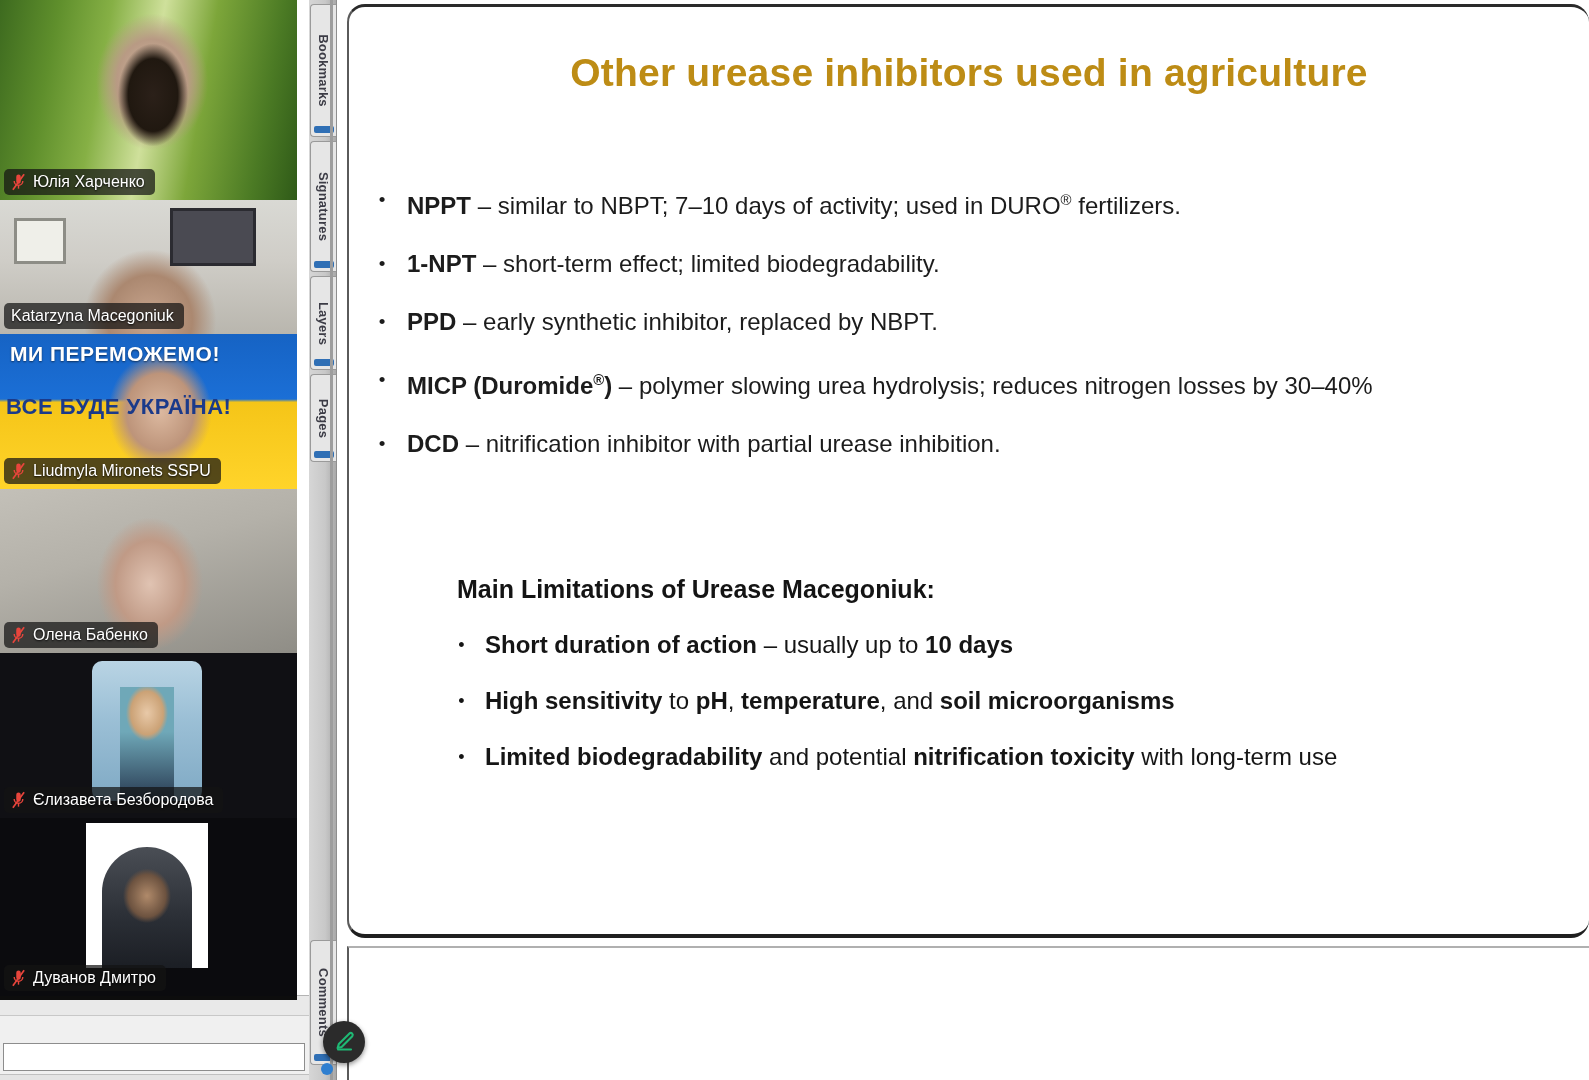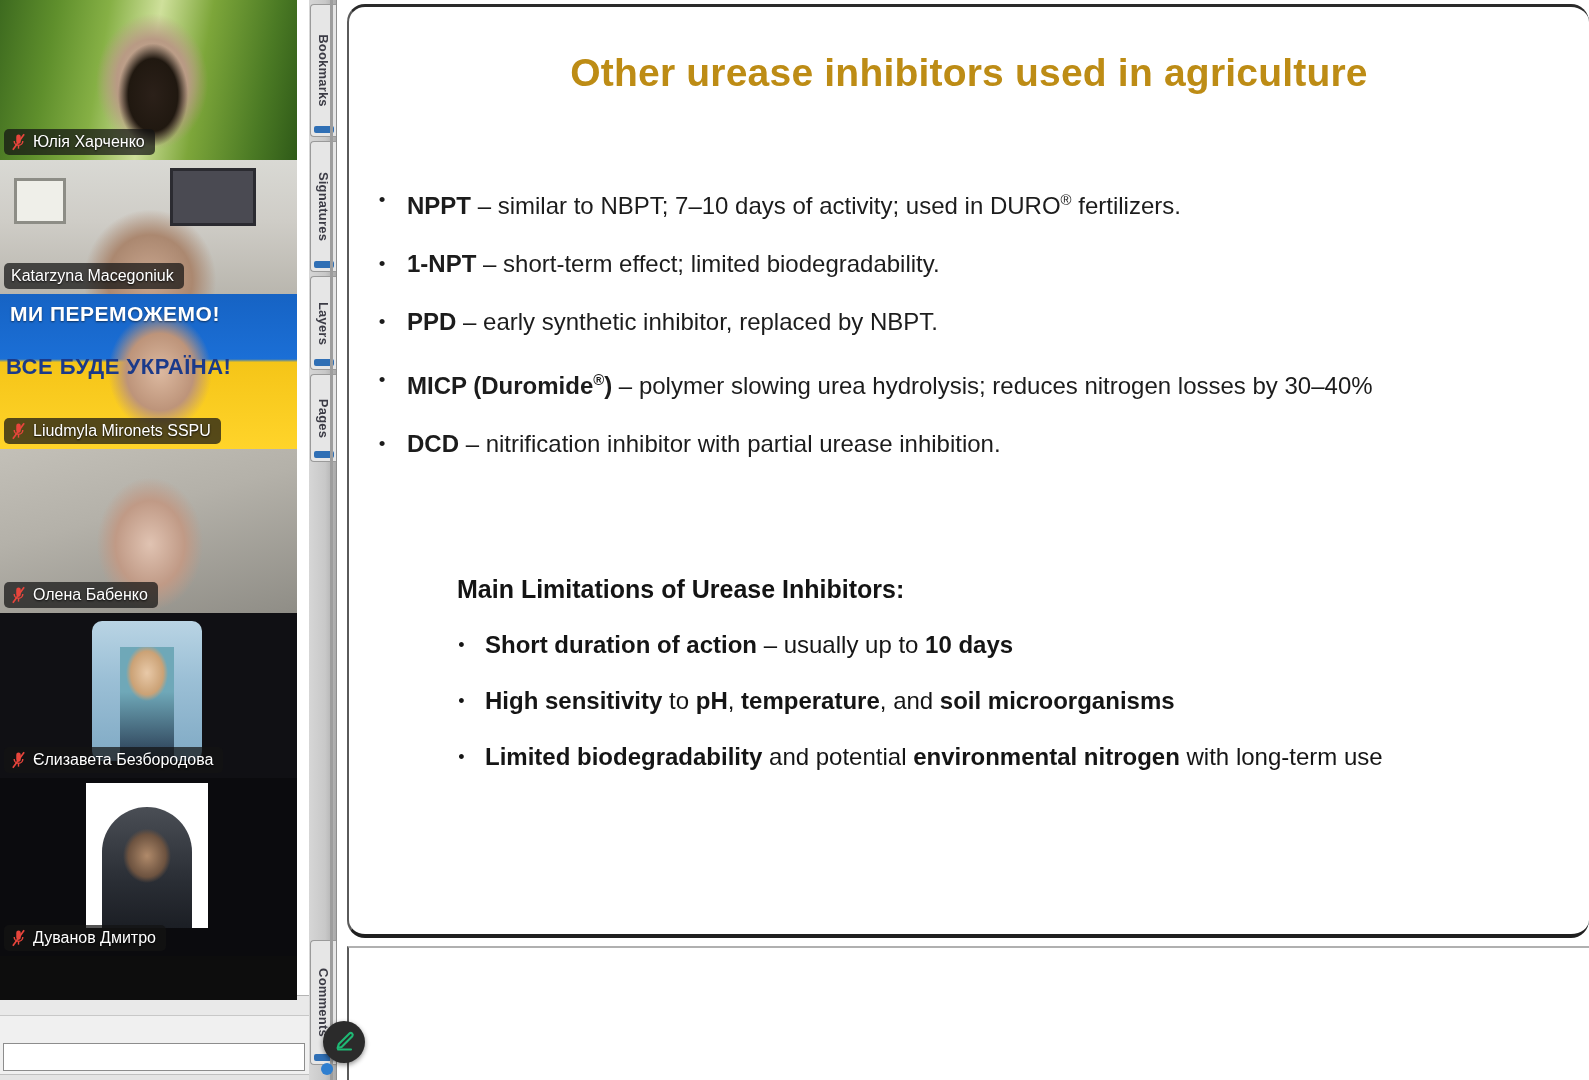--- a/index.html
+++ b/index.html
@@ -215,21 +215,21 @@
 
 <div id="root">
 
   <div class="bg-window">
     <div class="bg-window-strip"></div>
     <div class="bg-window-input"></div>
     <div class="bg-window-foot"></div>
   </div>
 
   <div class="video-rail" id="video-rail">
-      <div class="vtile" style="height: 160px;">
+      <div class="vtile" style="height: 200px;">
         <div class="cam cam-grass"></div>
         <div class="nameplate">
       <svg class="mic-muted" viewBox="0 0 16 19">
   <path d="M8 1.6a2.4 2.4 0 0 1 2.4 2.4v5a2.4 2.4 0 0 1-4.8 0V4A2.4 2.4 0 0 1 8 1.6z" fill="#e8453c"></path>
   <path d="M3.4 8.4a4.6 4.6 0 0 0 9.2 0" fill="none" stroke="#e8453c" stroke-width="1.5"></path>
   <path d="M8 13v3.6" stroke="#e8453c" stroke-width="1.5"></path>
   <path d="M2 17.8 14 1.2" stroke="#e8453c" stroke-width="1.8"></path>
 </svg>
       <span class="nm">Юлія Харченко</span>
     </div>
@@ -347,33 +347,33 @@
             <span class="dot">•</span>
     <span><b>MICP (Duromide<sup>®</sup>)</b> – polymer slowing urea hydrolysis; reduces nitrogen losses by 30–40%</span>
           </div>
           <div class="blt">
             <span class="dot">•</span>
     <span><b>DCD</b> – nitrification inhibitor with partial urease inhibition.</span>
           </div>
         </div>
 
       <div class="limits">
-        <div class="limits-head">Main Limitations of Urease Inhibitors:</div>
+        <div class="limits-head">Main Limitations of Urease Macegoniuk:</div>
         <div id="limits-list">
             <div class="lblt">
               <span class="dot">•</span>
     <span><b>Short duration of action</b> – usually up to <b>10 days</b></span>
             </div>
             <div class="lblt">
               <span class="dot">•</span>
     <span><b>High sensitivity</b> to <b>pH</b>, <b>temperature</b>, and <b>soil microorganisms</b></span>
             </div>
             <div class="lblt">
               <span class="dot">•</span>
-    <span><b>Limited biodegradability</b> and potential <b>environmental nitrogen</b> with long-term use</span>
+    <span><b>Limited biodegradability</b> and potential <b>nitrification toxicity</b> with long-term use</span>
             </div>
           </div>
       </div>
 
     </div>
 
     <div class="page-next"></div>
   </div>
 
   <div class="fab">

